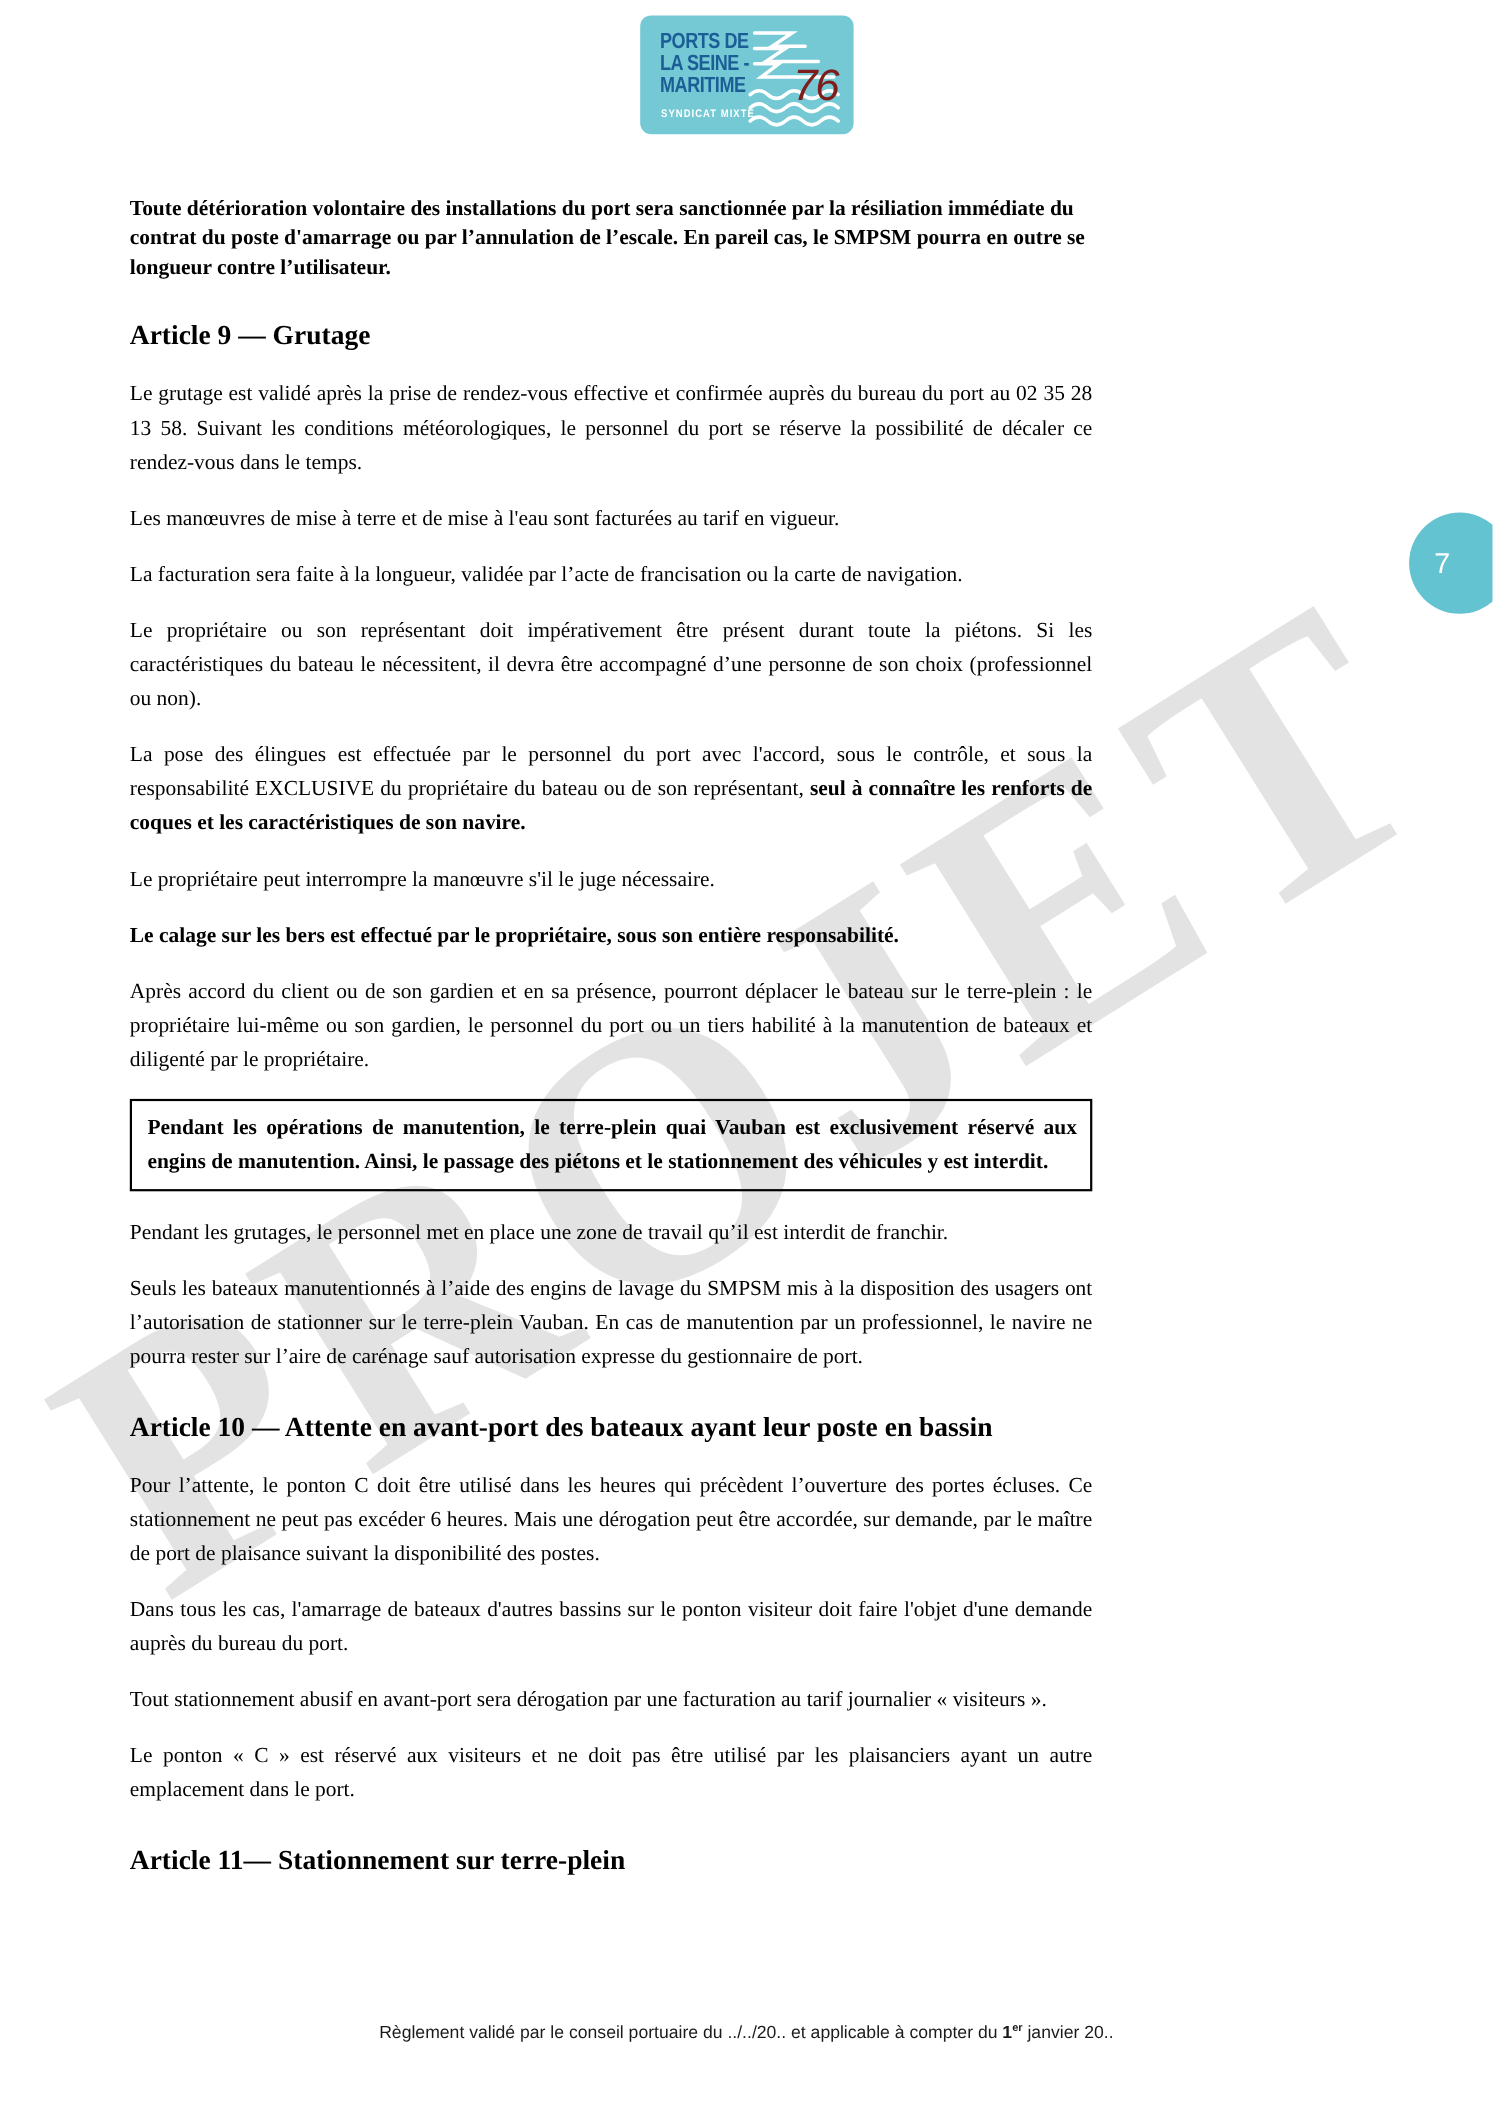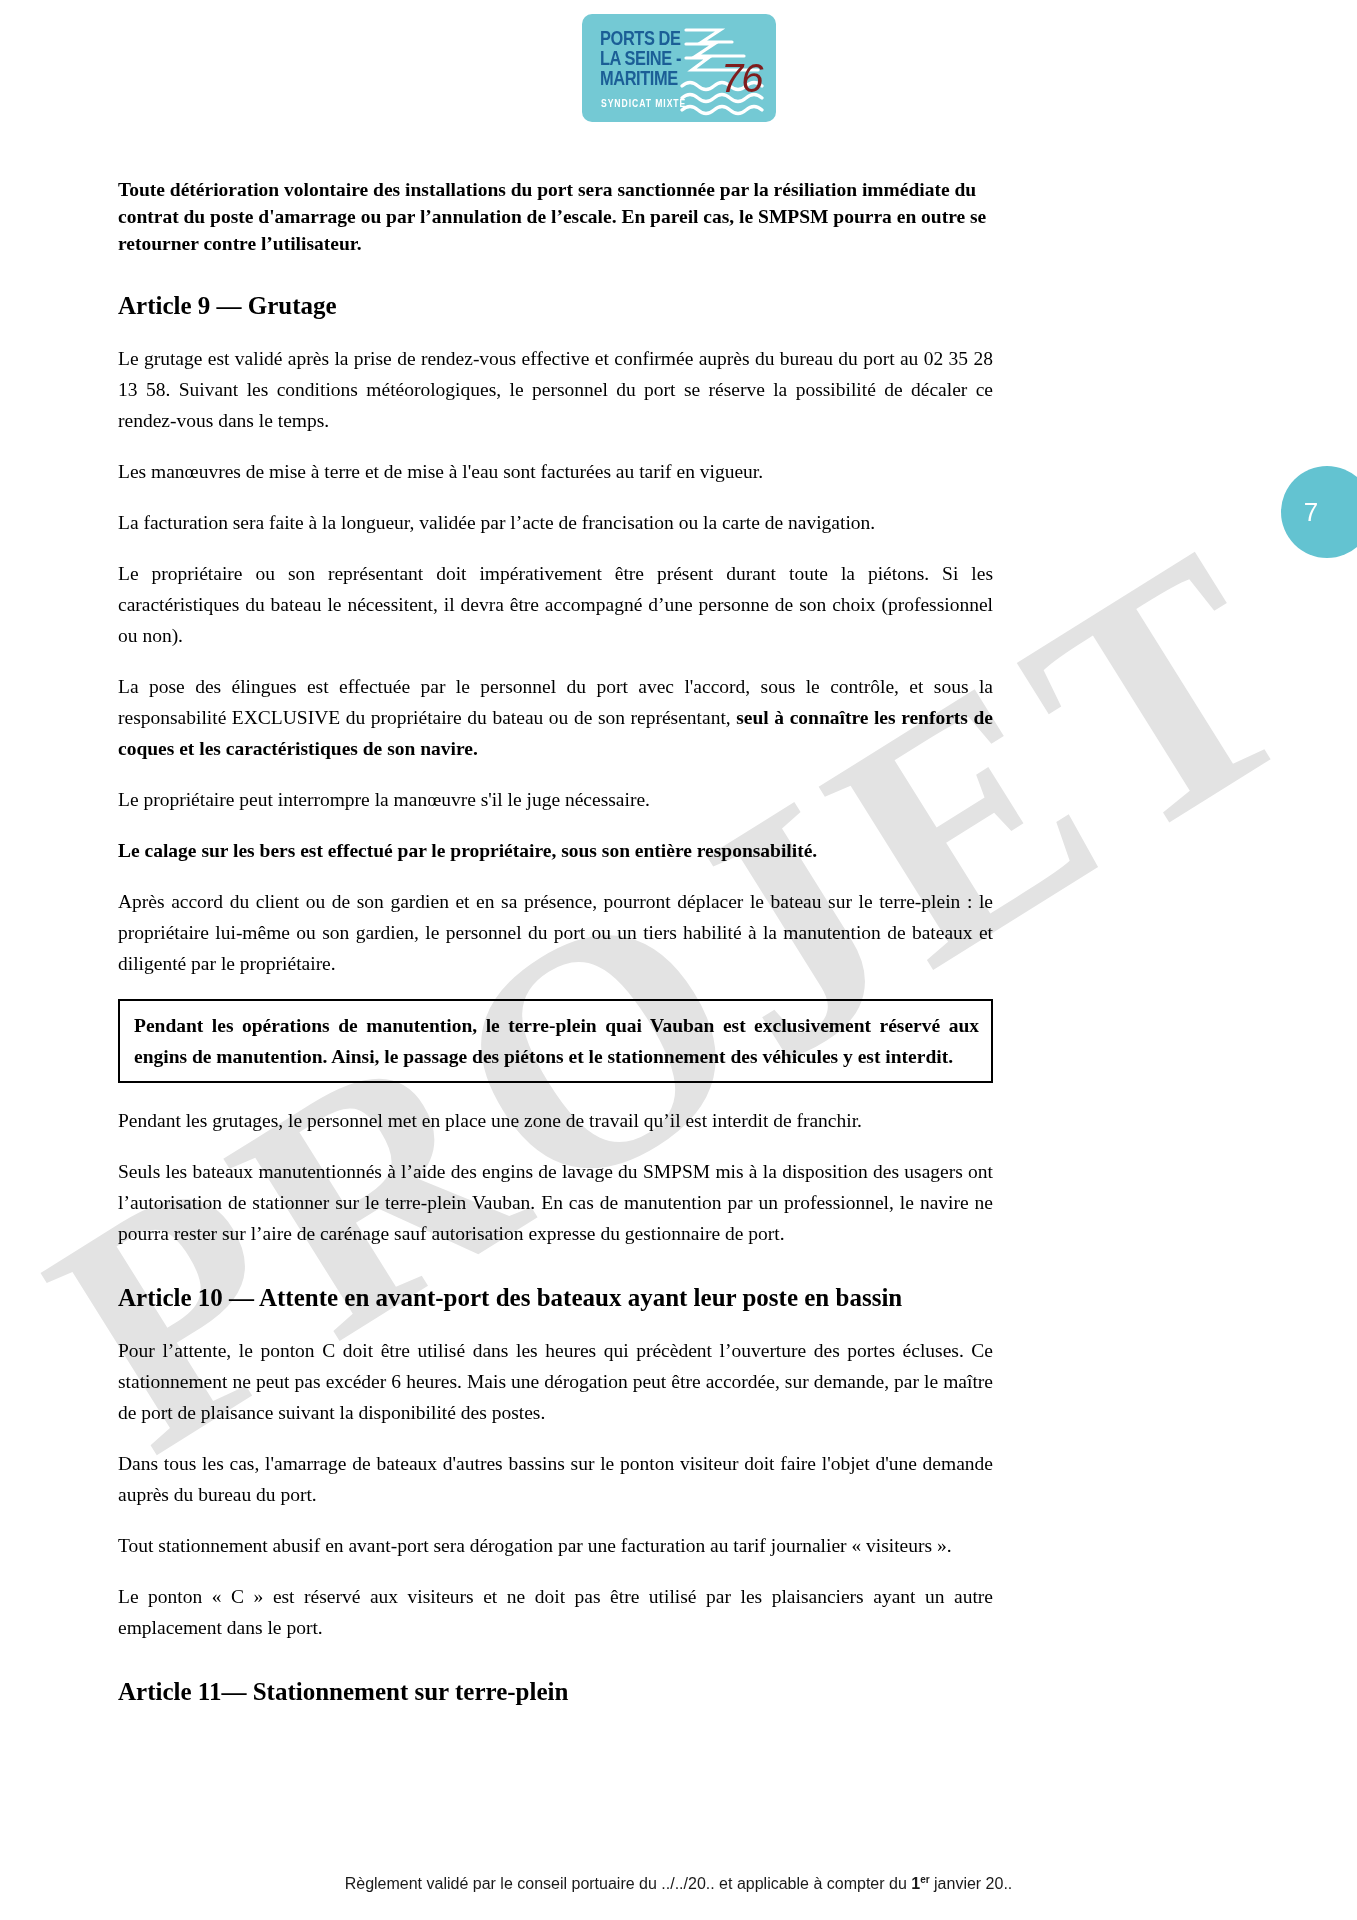--- a/index.html
+++ b/index.html
@@ -156,21 +156,20 @@
   
   .footer {
     position: absolute;
     left: 0; right: 0;
     top: 1838px;
     text-align: center;
     font-family: "Liberation Sans", sans-serif;
     font-size: 16px;
     color: #1a1a1a;
     z-index: 2;
-    margin-top: 36px;
   }
   .footer sup { font-size: 10px; font-weight: 700; }
   .footer b { font-weight: 700; }
 </style>
 </head>
 <body>
 
 <div class="page">
 
   <div class="watermark">PROJET</div>
@@ -194,21 +193,21 @@
         </g>
       </svg>
       <div class="logo-76">76</div>
     </div>
   </div>
 
   <div class="page-badge">7</div>
 
   <div class="content">
 
-    <p class="lead">Toute détérioration volontaire des installations du port sera sanctionnée par la résiliation immédiate du contrat du poste d'amarrage ou par l’annulation de l’escale. En pareil cas, le SMPSM pourra en outre se retourner contre l’utilisateur.</p>
+    <p class="lead">Toute détérioration volontaire des installations du port sera sanctionnée par la résiliation immédiate du contrat du poste d'amarrage ou par l’annulation de l’escale. En pareil cas, le SMPSM pourra en outre se longueur contre l’utilisateur.</p>
 
     <h2 class="article">Article 9 — Grutage</h2>
 
     <p class="para">Le grutage est validé après la prise de rendez-vous effective et confirmée auprès du bureau du port au 02 35 28 13 58. Suivant les conditions météorologiques, le personnel du port se réserve la possibilité de décaler ce rendez-vous dans le temps.</p>
     <p class="para nojust">Les manœuvres de mise à terre et de mise à l'eau sont facturées au tarif en vigueur.</p>
     <p class="para nojust">La facturation sera faite à la longueur, validée par l’acte de francisation ou la carte de navigation.</p>
     <p class="para">Le propriétaire ou son représentant doit impérativement être présent durant toute la piétons. Si les caractéristiques du bateau le nécessitent, il devra être accompagné d’une personne de son choix (professionnel ou non).</p>
     <p class="para"><span>La pose des élingues est effectuée par le personnel du port avec l'accord, sous le contrôle, et sous la responsabilité EXCLUSIVE du propriétaire du bateau ou de son représentant, </span><span class="bold">seul à connaître les renforts de coques et les caractéristiques de son navire.</span></p>
     <p class="para nojust">Le propriétaire peut interrompre la manœuvre s'il le juge nécessaire.</p>
     <p class="para bold nojust">Le calage sur les bers est effectué par le propriétaire, sous son entière responsabilité.</p>

